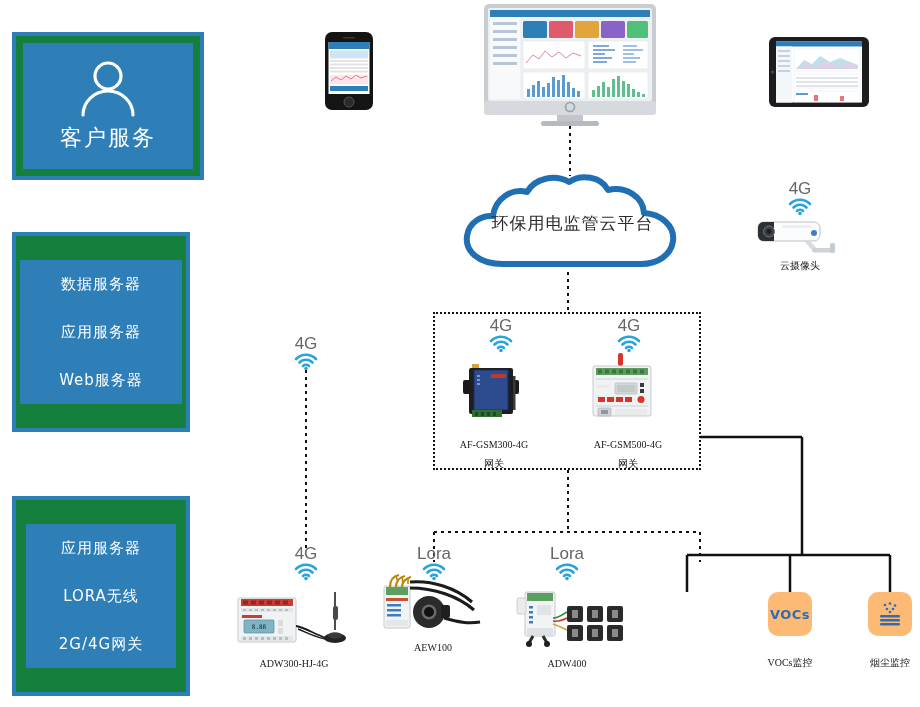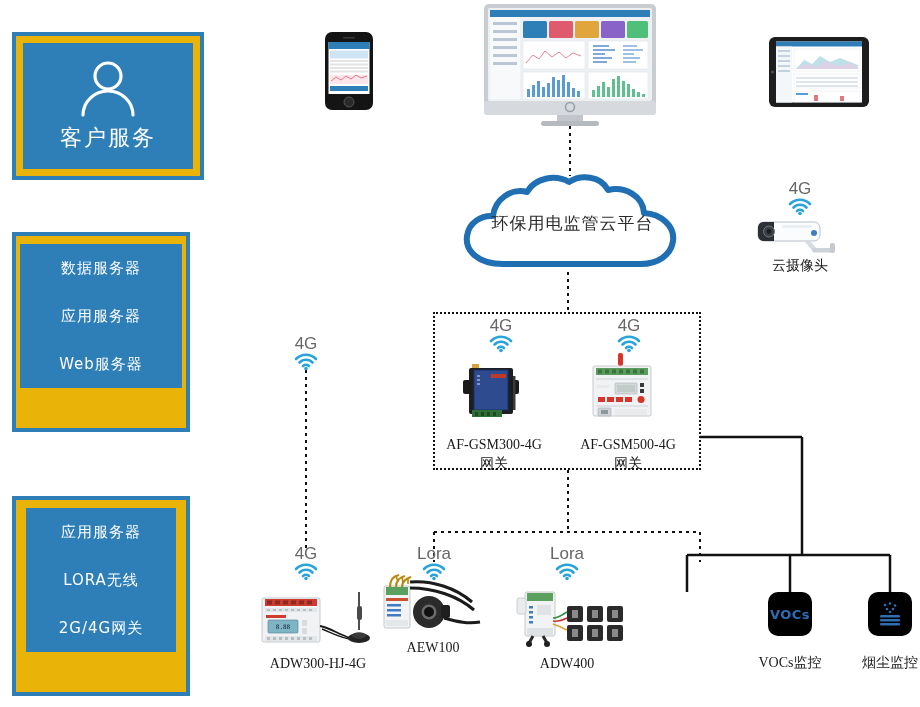--- a/index.html
+++ b/index.html
@@ -10,24 +10,24 @@
     position:relative;
     overflow:hidden;
   }
   .canvas{position:absolute;left:0;top:0;width:920px;height:707px;}
   svg.wires{position:absolute;left:0;top:0;width:920px;height:707px;pointer-events:none;}
 
   
   .panel{
     position:absolute;
     border:4px solid #2E7EB8;
-    background:#eab308;
+    background:#15803d;
     box-sizing:border-box;
     display:flex;flex-direction:column;
-    justify-content:flex-start;
+    justify-content:center;
   }
   .panel-cs{left:12px;top:32px;width:192px;height:148px;padding:7px;}
   .cs-inner{
     flex:1;background:#2E7EB8;color:#fff;
     display:flex;flex-direction:column;align-items:center;justify-content:center;
   }
   .cs-label{
     font-family:"DejaVu Sans","Liberation Sans",sans-serif;
     font-size:22px;letter-spacing:2px;margin-top:2px;
   }
@@ -39,21 +39,21 @@
     background:#2E7EB8;color:#ffffff;
     height:48px;display:flex;align-items:center;justify-content:center;
     font-family:"DejaVu Sans","Liberation Sans",sans-serif;
     font-size:15px;letter-spacing:1px;
   }
 
   
   .node{position:absolute;display:flex;flex-direction:column;align-items:center;}
   .cap{
     font-family:"Liberation Serif","DejaVu Serif",serif;
-    font-size:14px;color:#1a1a1a;text-align:center;line-height:19px;white-space:nowrap;
+    font-size:10px;color:#1a1a1a;text-align:center;line-height:19px;white-space:nowrap;
   }
 
   
   .sig{position:absolute;display:flex;flex-direction:column;align-items:center;width:40px;}
   .sig .tag{
     font-family:Liberation Sans, sans-serif;
     font-size:17px;color:#666;line-height:12px;margin-bottom:1px;
   }
 
   
@@ -70,21 +70,21 @@
     font-size:17px;color:#2b2b2b;letter-spacing:1px;
     font-family:"Liberation Serif","DejaVu Serif",serif;
   }
 
   
   .screenbox{position:absolute;}
 
   
   .sensor{position:absolute;display:flex;flex-direction:column;align-items:center;}
   .sensor .tile{
-    width:44px;height:44px;border-radius:10px;background:#000000;
+    width:44px;height:44px;border-radius:10px;background:#fdba74;
     display:flex;align-items:center;justify-content:center;
   }
   .sensor .vocs{
     color:#2E6DB4;font-family:"DejaVu Sans","Liberation Sans",sans-serif;
     font-weight:bold;font-size:13px;letter-spacing:.5px;
   }
   .sensor .cap{margin-top:17px;}
 </style>
 </head>
 <body>
@@ -420,21 +420,21 @@
   <div class="sig" style="left:547px;top:548px;">
     <div class="tag">Lora</div>
     <svg width="26" height="20" viewBox="0 0 26 20">
       <path d="M3 8 A14 14 0 0 1 23 8" fill="none" stroke="#29A3DC" stroke-width="2.6" stroke-linecap="round"></path>
       <path d="M6.5 11.5 A9 9 0 0 1 19.5 11.5" fill="none" stroke="#29A3DC" stroke-width="2.6" stroke-linecap="round"></path>
       <path d="M10 15 A4.5 4.5 0 0 1 16 15" fill="none" stroke="#29A3DC" stroke-width="2.6" stroke-linecap="round"></path>
       <circle cx="13" cy="17.5" r="1.8" fill="#29A3DC"></circle>
     </svg>
   </div>
 
-  <div class="node" style="left:256px;top:588px;width:124px;">
+  <div class="node" style="left:232px;top:588px;width:124px;">
     <svg width="120" height="60" viewBox="0 0 120 60">
       <rect x="4" y="10" width="58" height="44" rx="2" fill="#f1f2f3" stroke="#c5c8cb" stroke-width="1"></rect>
       <rect x="7" y="11" width="52" height="7" fill="#cf3b2f"></rect>
       <g fill="#8e2a21">
           <rect x="9" y="12.5" width="5" height="4"></rect>
           <rect x="17" y="12.5" width="5" height="4"></rect>
           <rect x="25" y="12.5" width="5" height="4"></rect>
           <rect x="33" y="12.5" width="5" height="4"></rect>
           <rect x="41" y="12.5" width="5" height="4"></rect>
           <rect x="49" y="12.5" width="5" height="4"></rect>

